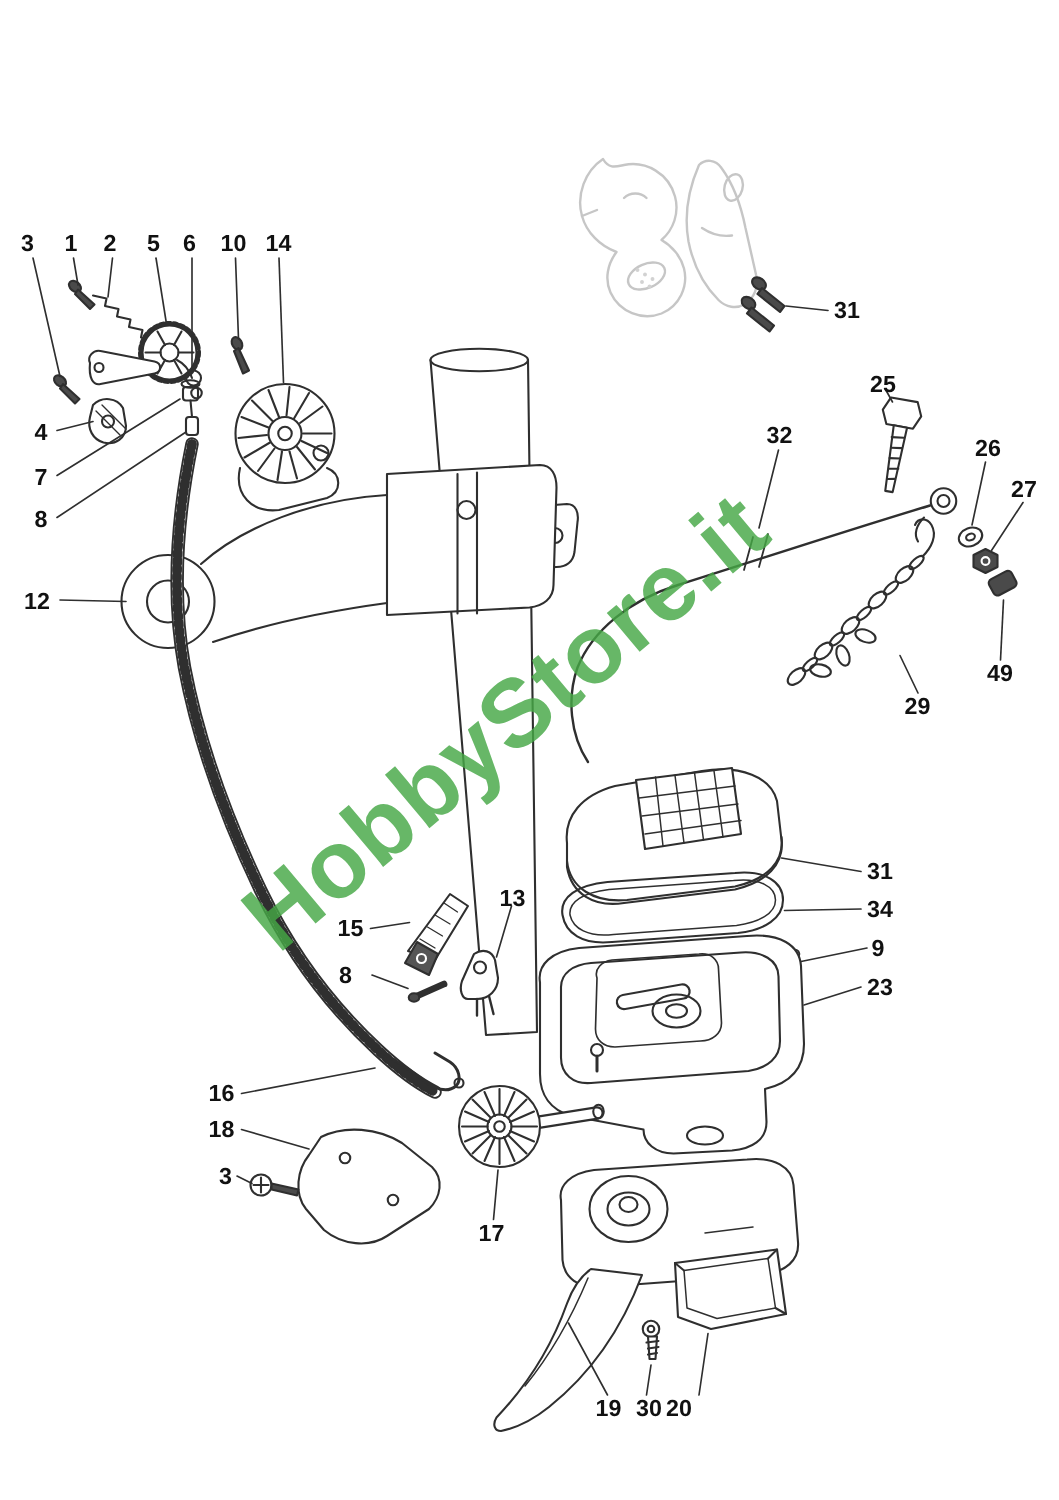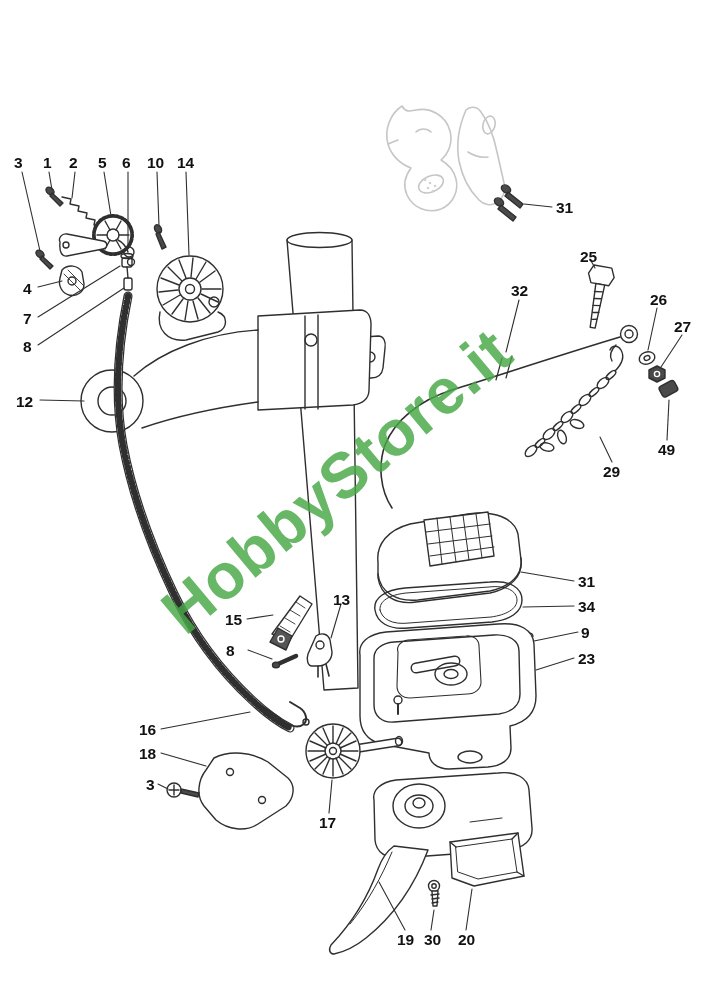--- a/index.html
+++ b/index.html
@@ -355,15 +355,15 @@
   <div class="callout" style="left:578px;top:651px">23</div>
   <div class="callout" style="left:333px;top:592px">13</div>
   <div class="callout" style="left:225px;top:612px">15</div>
   <div class="callout" style="left:226px;top:643px">8</div>
   <div class="callout" style="left:139px;top:722px">16</div>
   <div class="callout" style="left:139px;top:746px">18</div>
   <div class="callout" style="left:146px;top:777px">3</div>
   <div class="callout" style="left:319px;top:815px">17</div>
   <div class="callout" style="left:397px;top:932px">19</div>
   <div class="callout" style="left:424px;top:932px">30</div>
-  <div class="callout" style="left:458px;top:932px">20</div>
+  <div class="callout" style="left:444px;top:932px">20</div>
 
 </div>
 
 </body></html>

